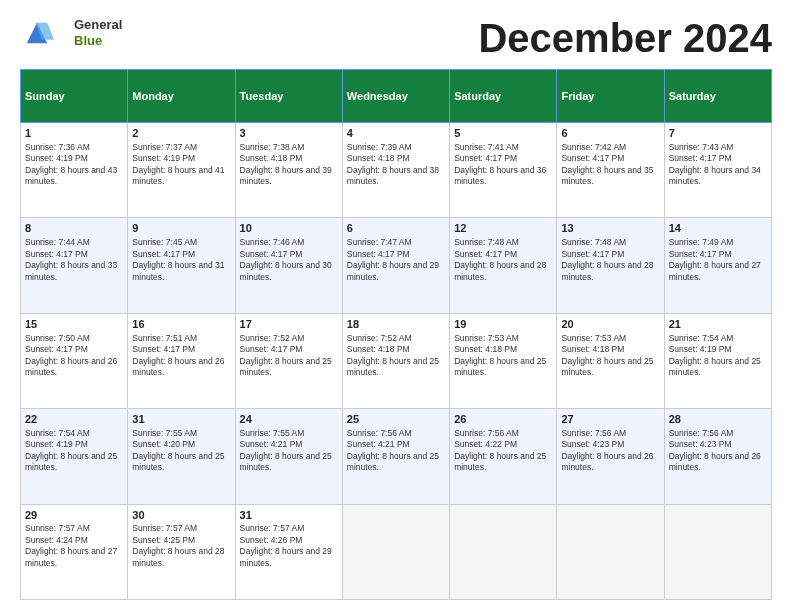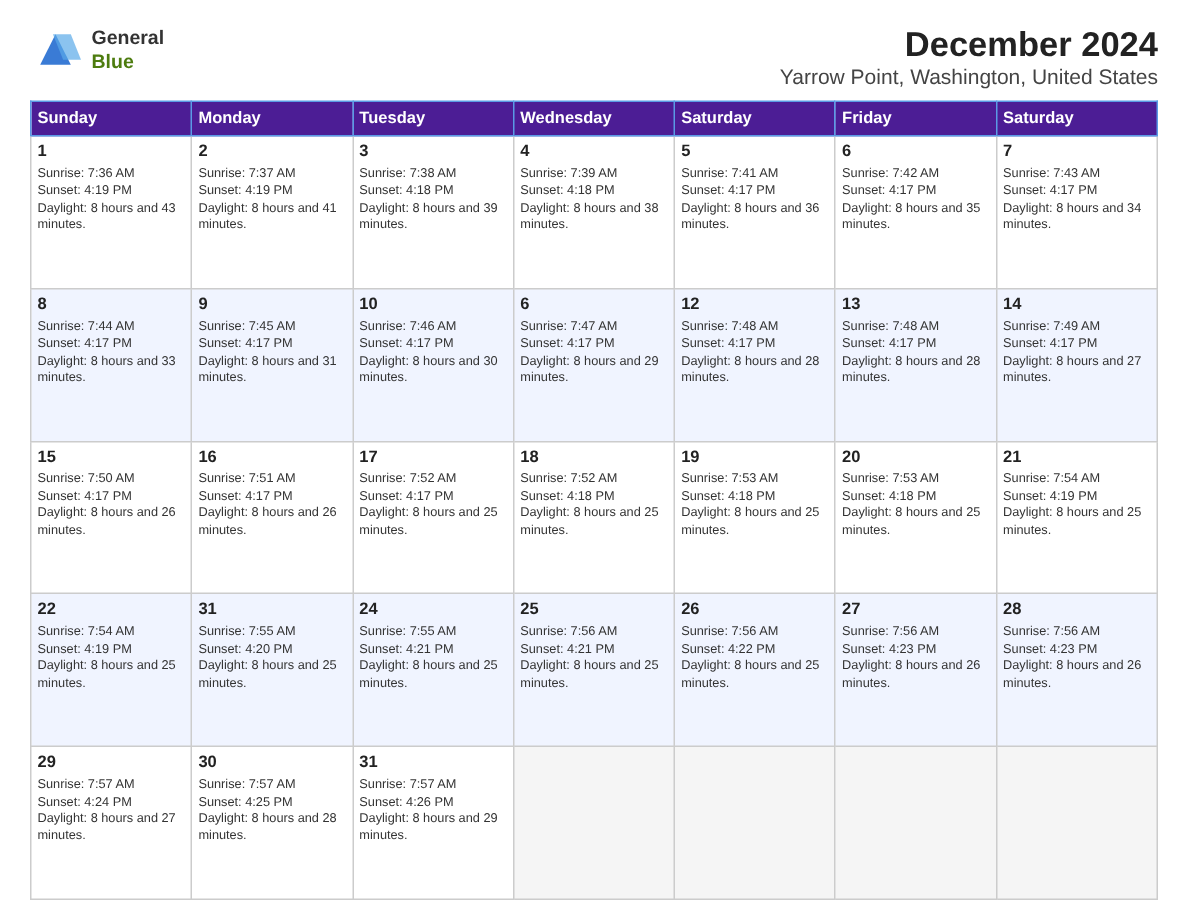--- a/index.html
+++ b/index.html
@@ -19,53 +19,53 @@
     }
     .header-row {
       display: flex;
       justify-content: space-between;
       align-items: flex-start;
       margin-bottom: 8px;
     }
     .logo {
       display: flex;
       align-items: center;
-      gap: 7px;
+      gap: 20px;
     }
     .logo-text {
       font-size: 13px;
       line-height: 1.2;
     }
     .logo-text .general { font-weight: bold; color: #333; }
     .logo-text .blue { font-weight: bold; color: #4d7c0f; }
     .title-block {
       text-align: right;
     }
     .main-title {
-      font-size: 23px;
+      font-size: 40px;
       font-weight: bold;
       color: #222;
     }
     .subtitle {
       font-size: 14px;
       color: #444;
     }
     .calendar {
       flex: 1;
       border: 1px solid #ccc;
       border-collapse: collapse;
       width: 100%;
       table-layout: fixed;
     }
     .calendar th {
-      background: #4c1d95;
+      background: #15803d;
       color: #fff;
       font-size: 11px;
       font-weight: bold;
-      padding: 5px 4px;
+      padding: 20px 4px;
       text-align: left;
       border: 1px solid #5a9ae5;
     }
     .calendar td {
       border: 1px solid #ccc;
       vertical-align: top;
       padding: 3px 4px;
       font-size: 8.5px;
       color: #333;
       line-height: 1.35;
@@ -98,21 +98,20 @@
       <polygon points="8,32 20,8 32,32" fill="#3a7bd5"></polygon>
       <polygon points="18,8 32,8 40,28 26,28" fill="#5aaae8" opacity="0.7"></polygon>
     </svg>
     <div class="logo-text">
       <div><span class="general">General</span></div>
       <div><span class="blue">Blue</span></div>
     </div>
   </div>
   <div class="title-block">
     <div class="main-title">December 2024</div>
-    <div class="subtitle">Yarrow Point, Washington, United States</div>
   </div>
 </div>
 <table class="calendar">
 <thead>
   <tr>
     <th>Sunday</th>
     <th>Monday</th>
     <th>Tuesday</th>
     <th>Wednesday</th>
     <th>Saturday</th>

